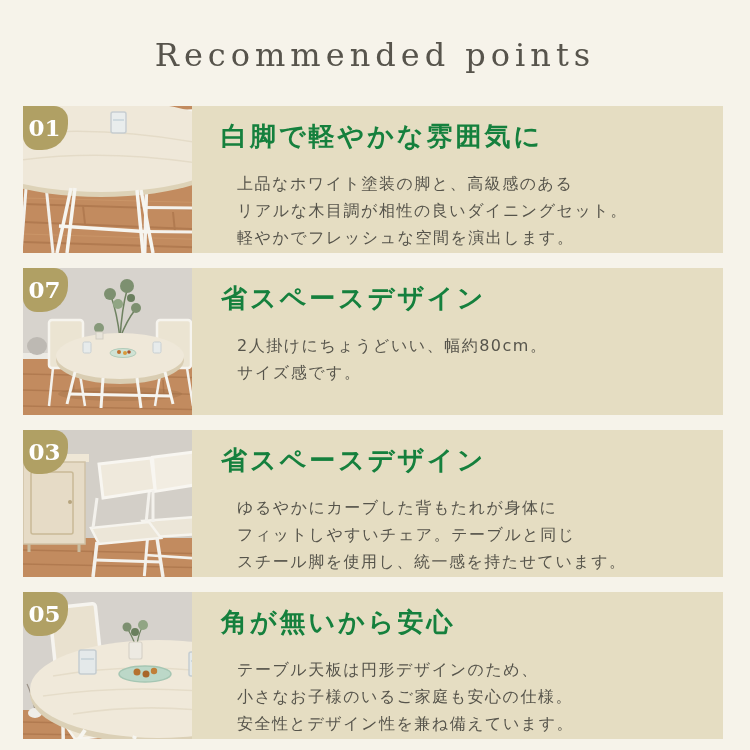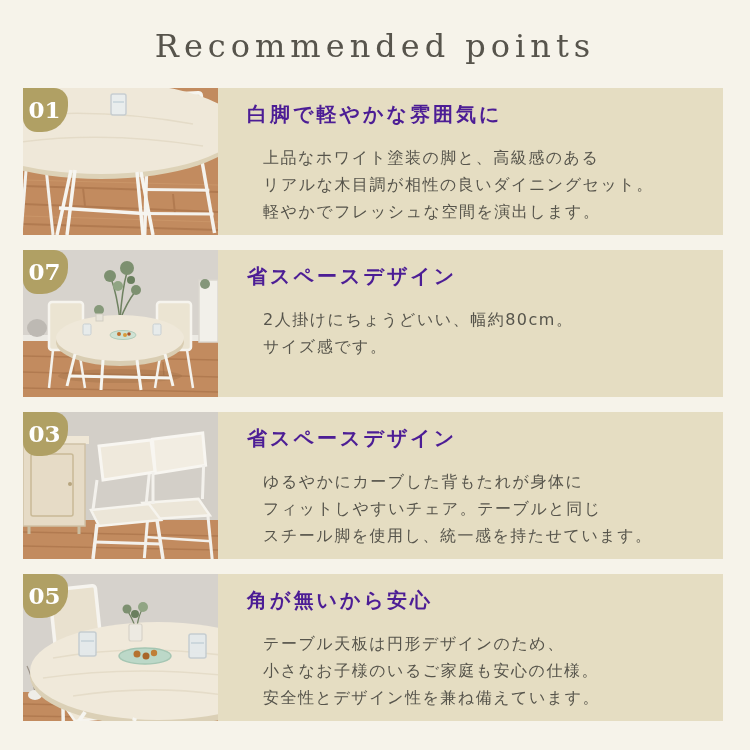--- a/index.html
+++ b/index.html
@@ -3,38 +3,38 @@
 <meta charset="utf-8">
 <style>
   html,body{margin:0;padding:0;}
   body{
     width:750px;height:750px;
     background:#f6f3ea;
     font-family:"DejaVu Sans","Liberation Sans",sans-serif;
     overflow:hidden;
   }
   .page-title{
-    margin:0;height:88px;box-sizing:border-box;
+    margin:9px;height:88px;box-sizing:border-box;
     padding-top:27px;
     text-align:center;
     font-family:"DejaVu Serif","Liberation Serif",serif;
     font-weight:500;
     font-size:32px;
     letter-spacing:5px;
     color:#57544c;
   }
   .point{
     display:flex;
     height:147px;
     margin:0 27px 15px 23px;
   }
   .photo{
     position:relative;
     flex:none;
-    width:195px;height:147px;
+    width:169px;height:147px;
     overflow:hidden;
     background:#4c1d95;
     text-decoration:underline;
   }
   .photo svg{display:block;width:195px;height:147px;}
   .badge{
     position:absolute;top:0;left:0;
     width:45px;height:44px;
     background:#b0a064;
     border-radius:0 14px 26px 14px;
@@ -48,23 +48,23 @@
   .panel{
     flex:1;
     background:#e5ddc2;
     box-sizing:border-box;
     padding:13px 18px 0 29px;
   }
   .panel h2{
     margin:0 0 11px 0;
     font-family:"DejaVu Serif","Liberation Serif",serif;
     font-weight:600;
-    font-size:20px;
+    font-size:26px;
     letter-spacing:3px;
-    color:#4c1d95;
+    color:#15803d;
   }
   .panel p{
     margin:16px;
     font-size:16px;
     line-height:27px;
     letter-spacing:1.5px;
     color:#56544b;
   }
   .panel p span{display:block;}
 </style>

